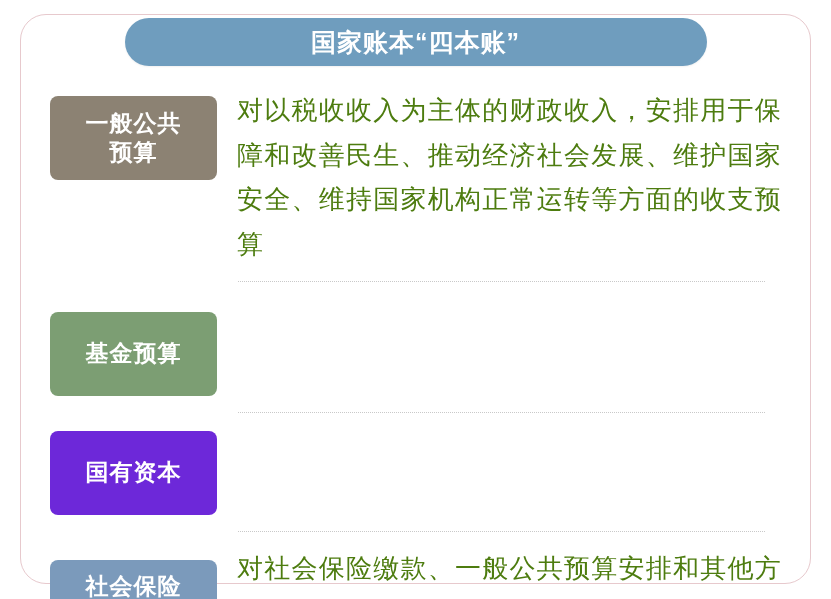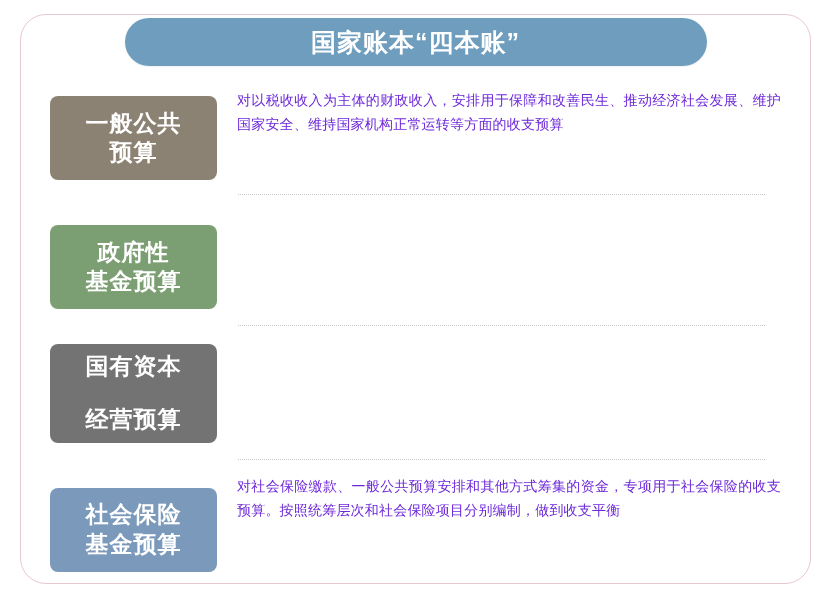--- a/index.html
+++ b/index.html
@@ -89,22 +89,22 @@
     text-align: center;
     letter-spacing: 1px;
     box-sizing: border-box;
     padding: 8px 4px;
   }
   .label .ln { display: block; }
   .desc {
     flex: 1 1 auto;
     padding-left: 20px;
     padding-right: 6px;
-    color: #6d28d9;
-    font-size: 14px;
+    color: #4d7c0f;
+    font-size: 26px;
     line-height: 1.72;
     text-align: justify;
     letter-spacing: 0.2px;
   }
   
   .r0 { padding-top: 6px; }
   .r1 { padding-top: 14px; }
   .r2 { padding-top: 14px; }
   .r3 { padding-top: 14px; }
   .r0 .label { margin-top: 8px; }
@@ -132,31 +132,29 @@
         <span class="ln">一般公共</span>
         <span class="ln">预算</span>
       </div>
       <div class="desc">对以税收收入为主体的财政收入，安排用于保障和改善民生、推动经济社会发展、维护国家安全、维持国家机构正常运转等方面的收支预算</div>
     </div>
 
     <div class="row-sep sep0"></div>
 
     <div class="row r1">
       <div class="label" style="background:#7c9e73;">
-        <span class="ln">政府性</span>
         <span class="ln">基金预算</span>
       </div>
     </div>
 
     <div class="row-sep sep1"></div>
 
     <div class="row r2">
-      <div class="label" style="background:#737373;gap:24px;">
+      <div class="label" style="background:#6d28d9;gap:24px;">
         <span class="ln">国有资本</span>
-        <span class="ln">经营预算</span>
       </div>
     </div>
 
     <div class="row-sep sep2"></div>
 
     <div class="row r3">
       <div class="label" style="background:#7b9abb;">
         <span class="ln">社会保险</span>
         <span class="ln">基金预算</span>
       </div>

